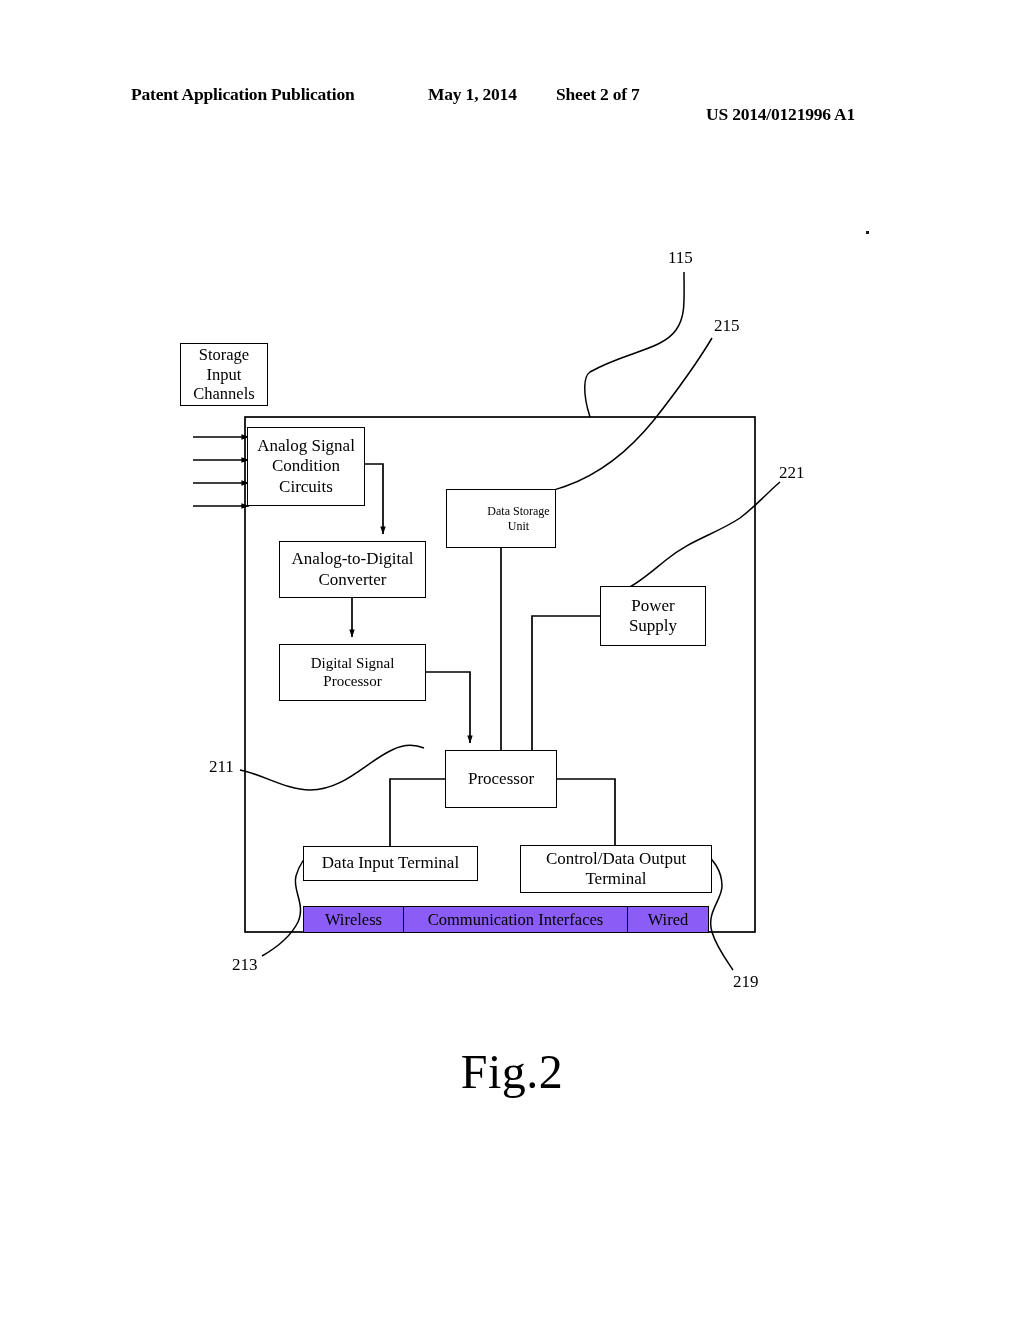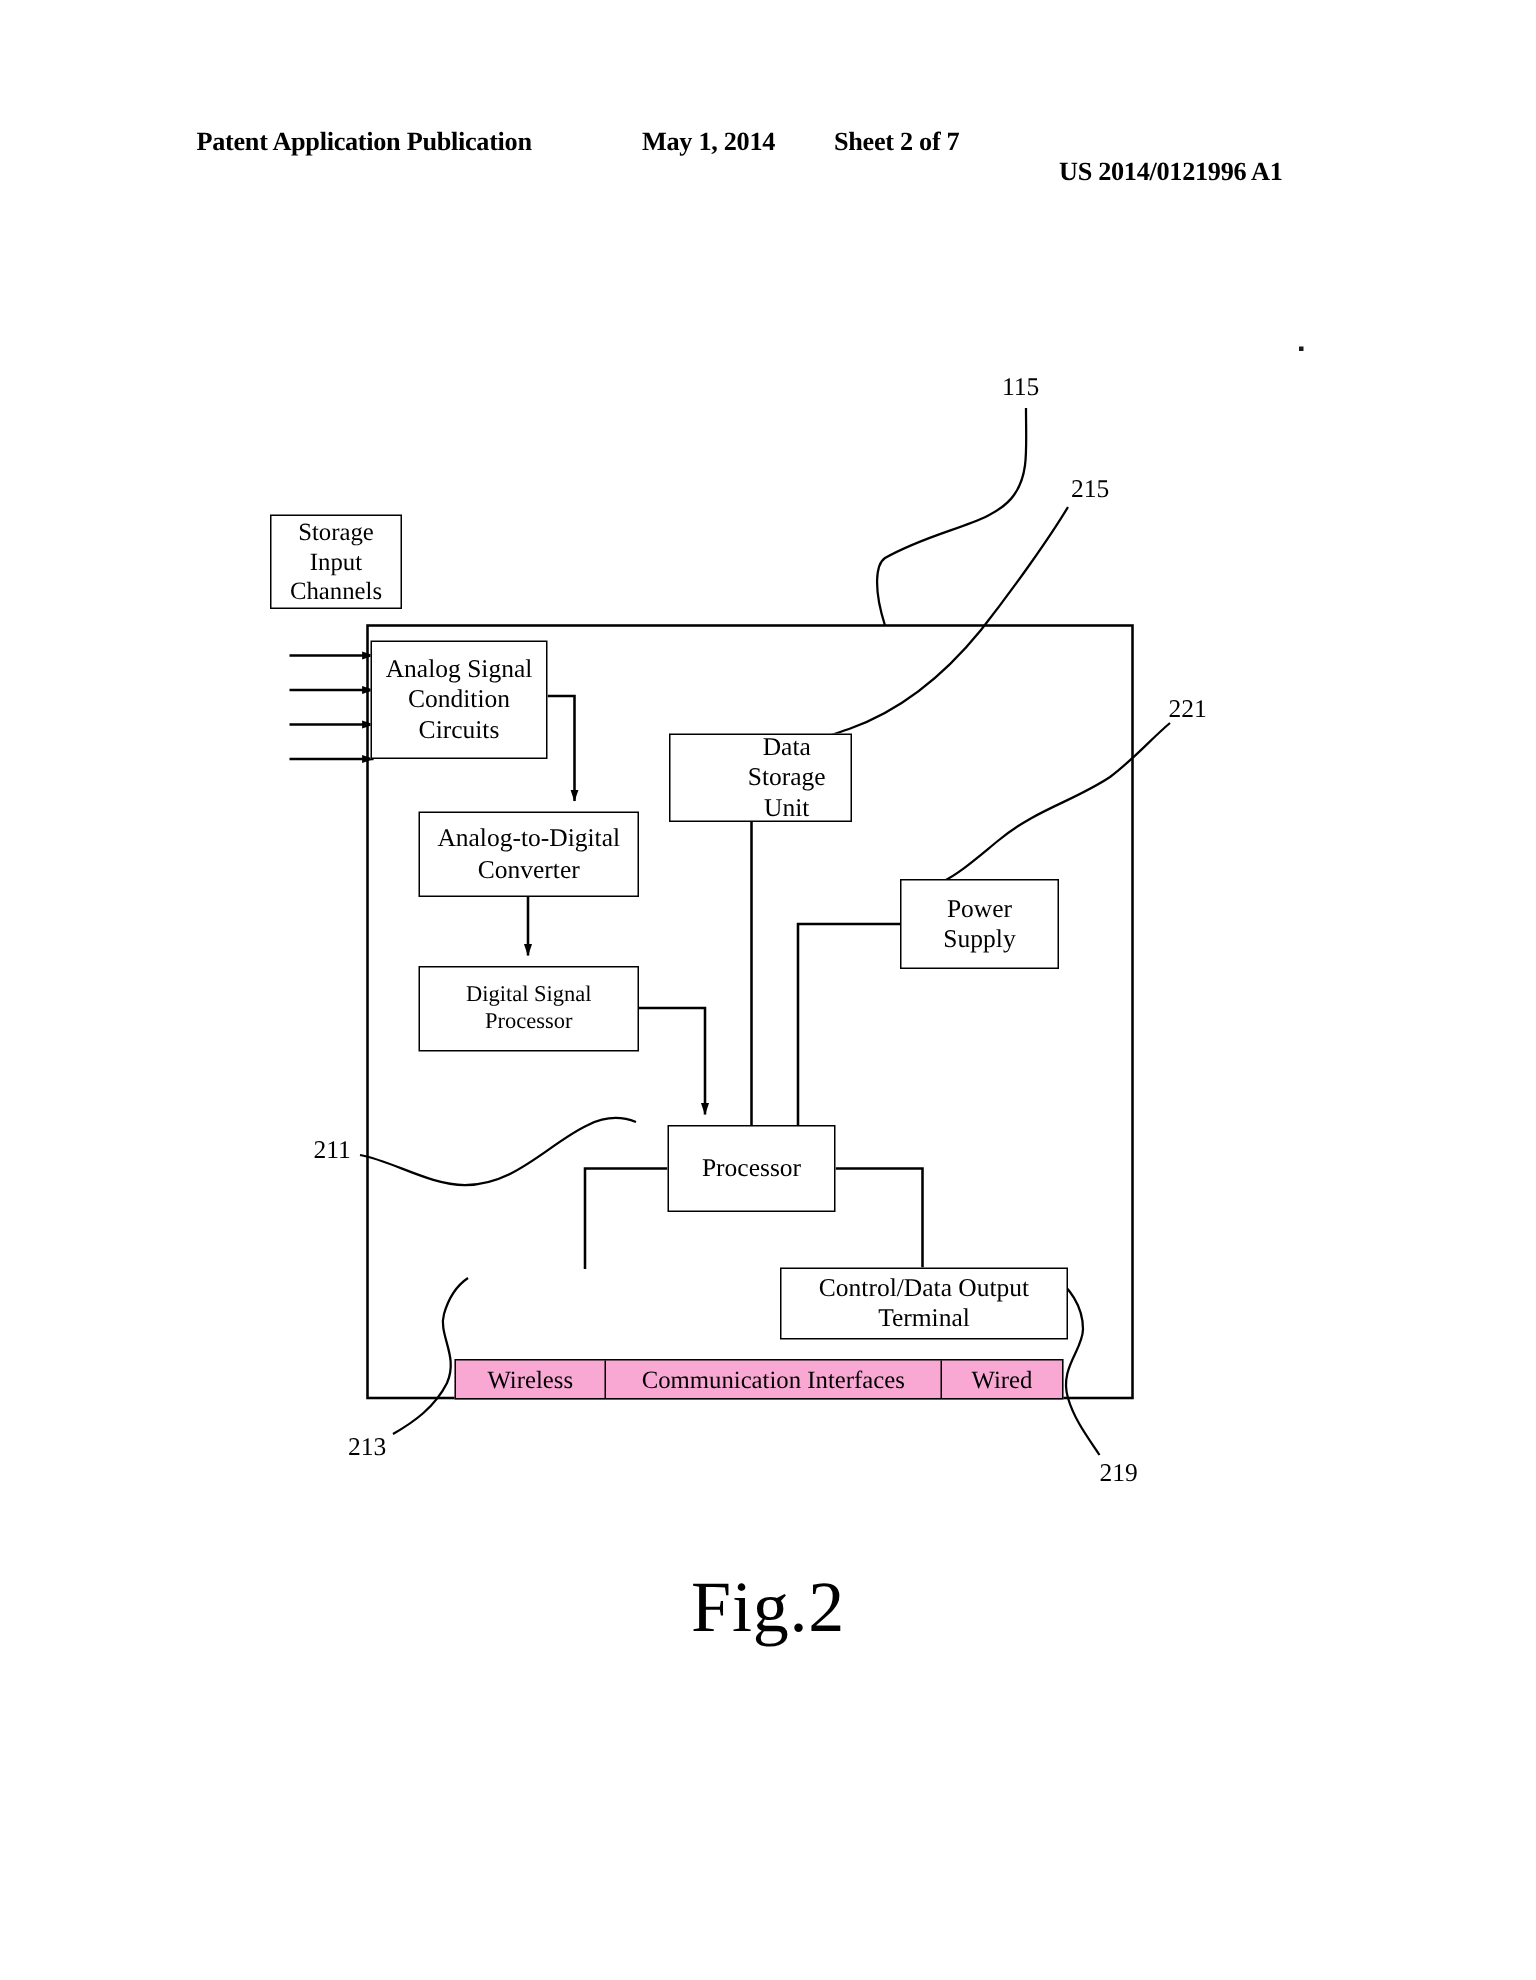--- a/index.html
+++ b/index.html
@@ -68,36 +68,36 @@
     font-size: 17px;
     line-height: 1.18;
     color: #000;
     z-index: 5;
   }
 
   #box-storage-input   { left: 180px; top: 343px;  width: 88px;  height: 63px;  font-size: 16.5px; }
   #box-analog-cond     { left: 247px; top: 427px;  width: 118px; height: 79px;  font-size: 17px; }
   #box-adc             { left: 279px; top: 541px;  width: 147px; height: 57px;  font-size: 17px; }
   #box-dsp             { left: 279px; top: 644px;  width: 147px; height: 57px;  font-size: 15px; }
-  #box-dsu             { left: 446px; top: 489px;  width: 122px; height: 59px;  font-size: 17px; padding-left: 35px; }
+  #box-dsu             { left: 446px; top: 489px;  width: 110px; height: 59px;  font-size: 12px; padding-left: 35px; }
   #box-power           { left: 600px; top: 586px;  width: 106px; height: 60px;  font-size: 17px; }
   #box-processor       { left: 445px; top: 750px;  width: 112px; height: 58px;  font-size: 17px; }
   #box-data-input      { left: 303px; top: 846px;  width: 175px; height: 35px;  font-size: 17px; }
   #box-ctrl-output     { left: 520px; top: 845px;  width: 192px; height: 48px;  font-size: 17px; }
 
   
   #comm-strip {
     position: absolute;
     left: 303px;
     top: 906px;
     width: 406px;
     height: 27px;
     box-sizing: border-box;
     border: 1.5px solid #000;
-    background: #f9a8d4;
+    background: #8b5cf6;
     display: flex;
     z-index: 5;
     font-family: "Liberation Serif", serif;
     font-size: 16.5px;
   }
   #comm-strip .cell {
     display: flex;
     align-items: center;
     justify-content: center;
     box-sizing: border-box;
@@ -211,20 +211,21 @@
 Processor</div>
 
   <div class="nbox" id="box-dsu" style="white-space: pre-line;">Data Storage
 Unit</div>
 
   <div class="nbox" id="box-power" style="white-space: pre-line;">Power
 Supply</div>
 
   <div class="nbox" id="box-processor" style="white-space: pre-line;">Processor</div>
 
+  <div class="nbox" id="box-data-input" style="white-space: pre-line;">Data Input Terminal</div>
 
   <div class="nbox" id="box-ctrl-output" style="white-space: pre-line;">Control/Data Output
 Terminal</div>
 
   <div id="comm-strip">
     <div class="cell cell-wireless">Wireless</div>
     <div class="cell cell-title">Communication Interfaces</div>
     <div class="cell cell-wired">Wired</div>
   </div>
 

